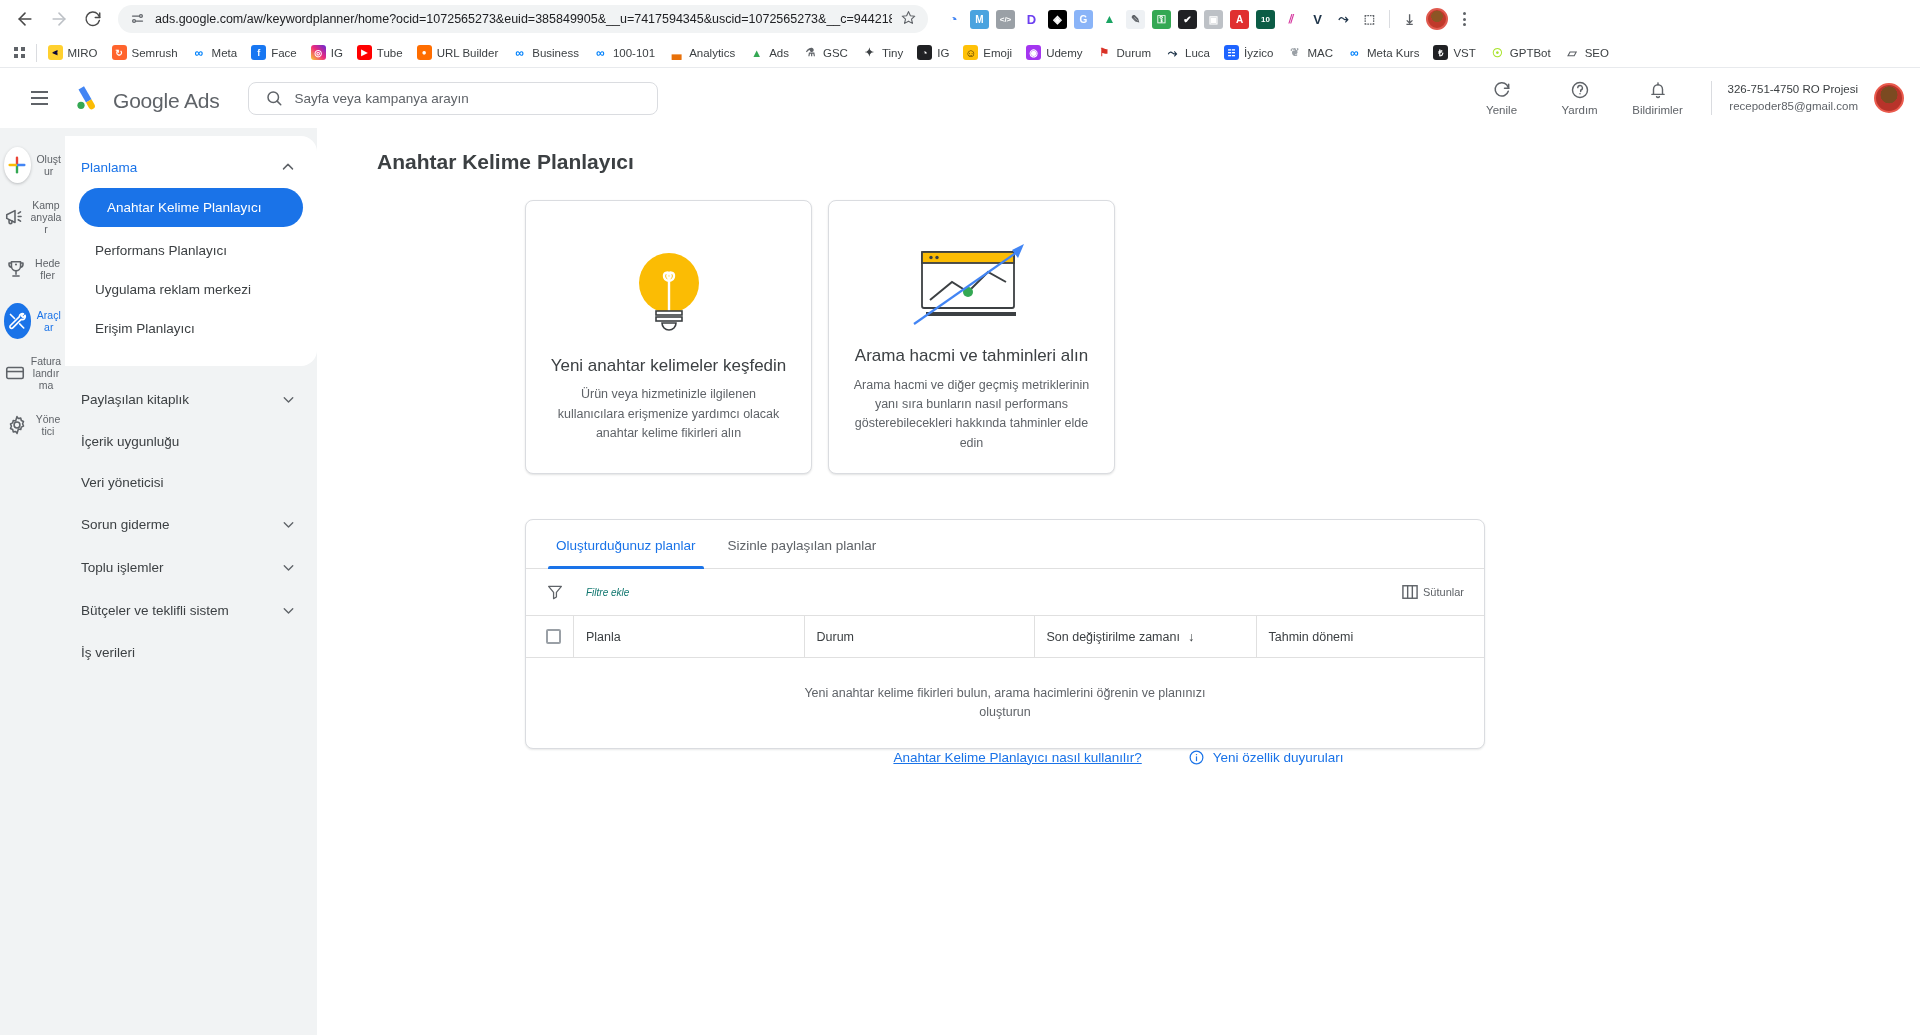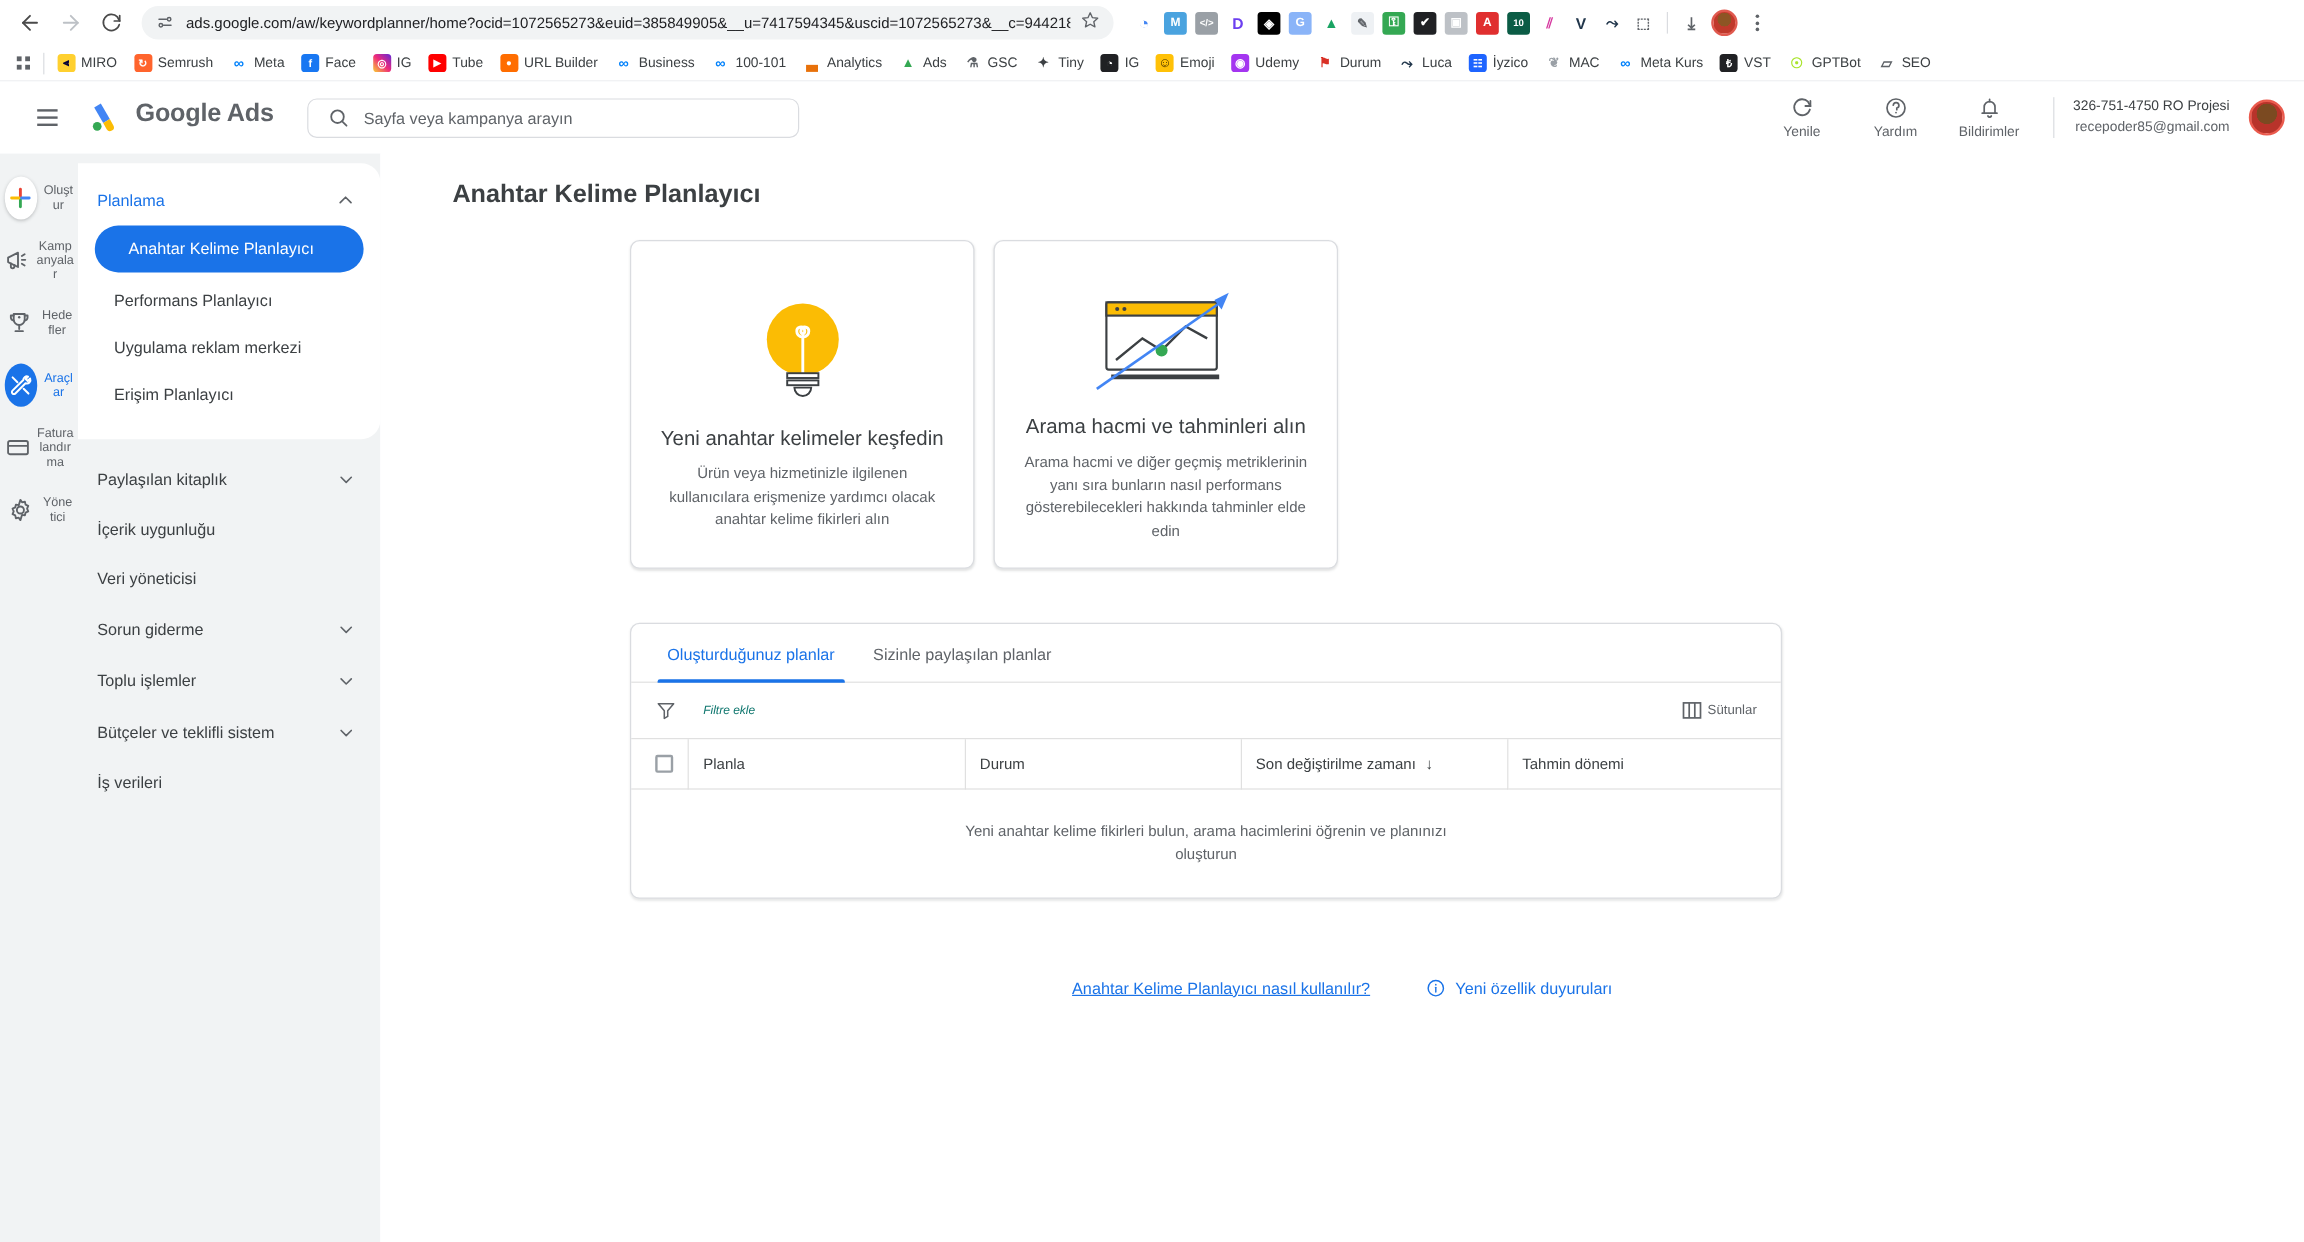--- a/index.html
+++ b/index.html
@@ -69,21 +69,21 @@
 
   
   .ads-app { height: 975px; display: flex; flex-direction: column; background: #fff; }
   .ads-header {
     height: 60px; display: flex; align-items: center;
     padding: 0 16px; background: #fff; flex: none;
   }
   .hamburger { width: 46px; height: 46px; display: flex; flex-direction: column;
     align-items: center; justify-content: center; gap: 4px; border-radius: 50%; }
   .hamburger i { width: 17px; height: 1.8px; background: #5f6368; display: block; }
-  .brand { display: flex; align-items: flex-start; gap: 11px; margin-left: 10px; font-weight: bold; }
+  .brand { display: flex; align-items: flex-end; gap: 11px; margin-left: 10px; }
   .brand-text { font-size: 21px; color: #5f6368; letter-spacing: -0.2px; }
   .ads-search {
     margin-left: 28px; width: 410px; height: 33px;
     border: 1px solid #dadce0; border-radius: 8px;
     display: flex; align-items: center; gap: 12px; padding: 0 16px;
   }
   .ads-search input {
     border: none; outline: none; font-size: 13.5px; color: #3c4043;
     font-family: inherit; flex: 1; background: transparent;
   }
@@ -219,21 +219,21 @@
   }
   .sort-arrow { margin-left: 8px; color: #3c4043; }
   .empty-row td {
     text-align: center; font-size: 12.5px; color: #5f6368;
     padding: 26px 16px; line-height: 1.5;
   }
   .empty-inner { max-width: 430px; margin: 0 auto; }
 
   .footer-links {
     display: flex; align-items: center; justify-content: center; gap: 46px;
-    margin-top: 66px; padding-bottom: 10px;
+    padding-bottom: 10px;
   }
   .footer-link { font-size: 13.5px; color: #1a73e8; text-decoration: underline; }
   .footer-link2 {
     font-size: 13.5px; color: #1a73e8; display: flex; align-items: center; gap: 8px;
   }
 </style>
 </head>
 <body>
 
 <div class="browser-chrome">

